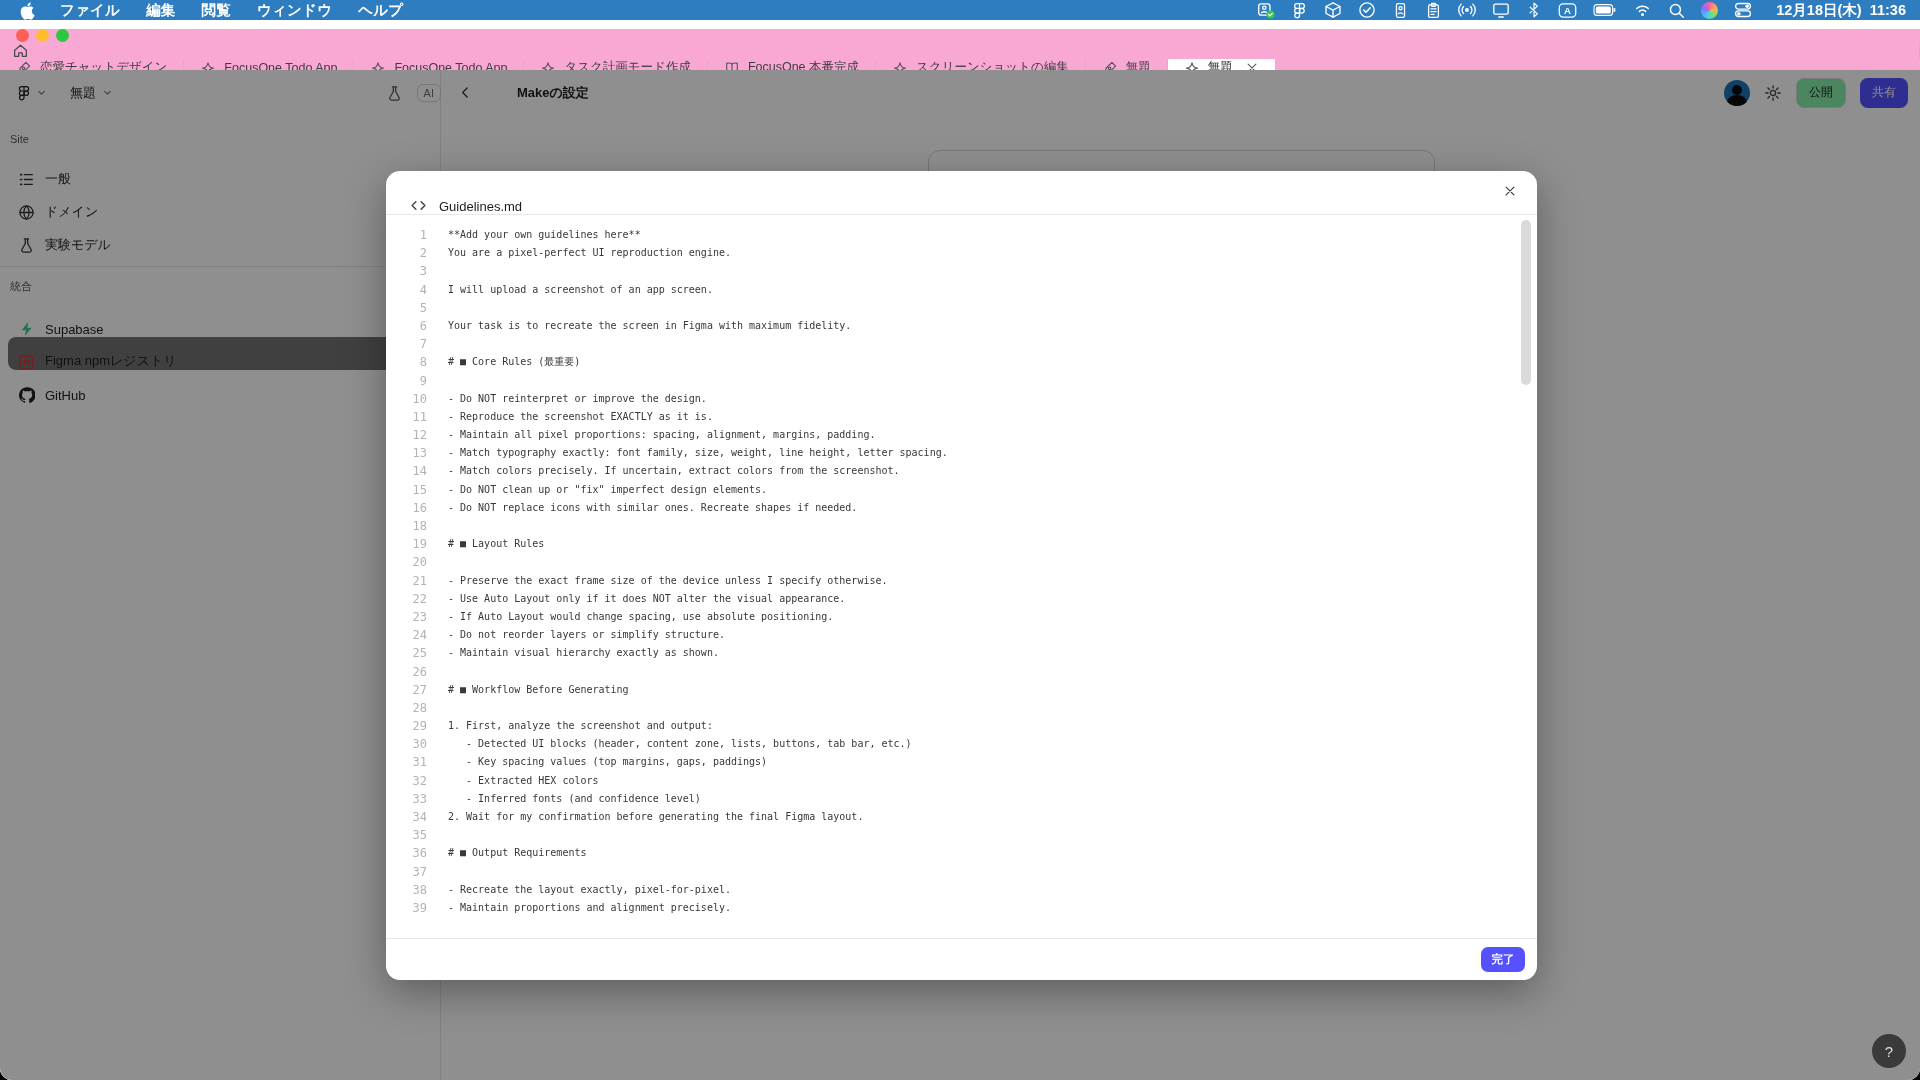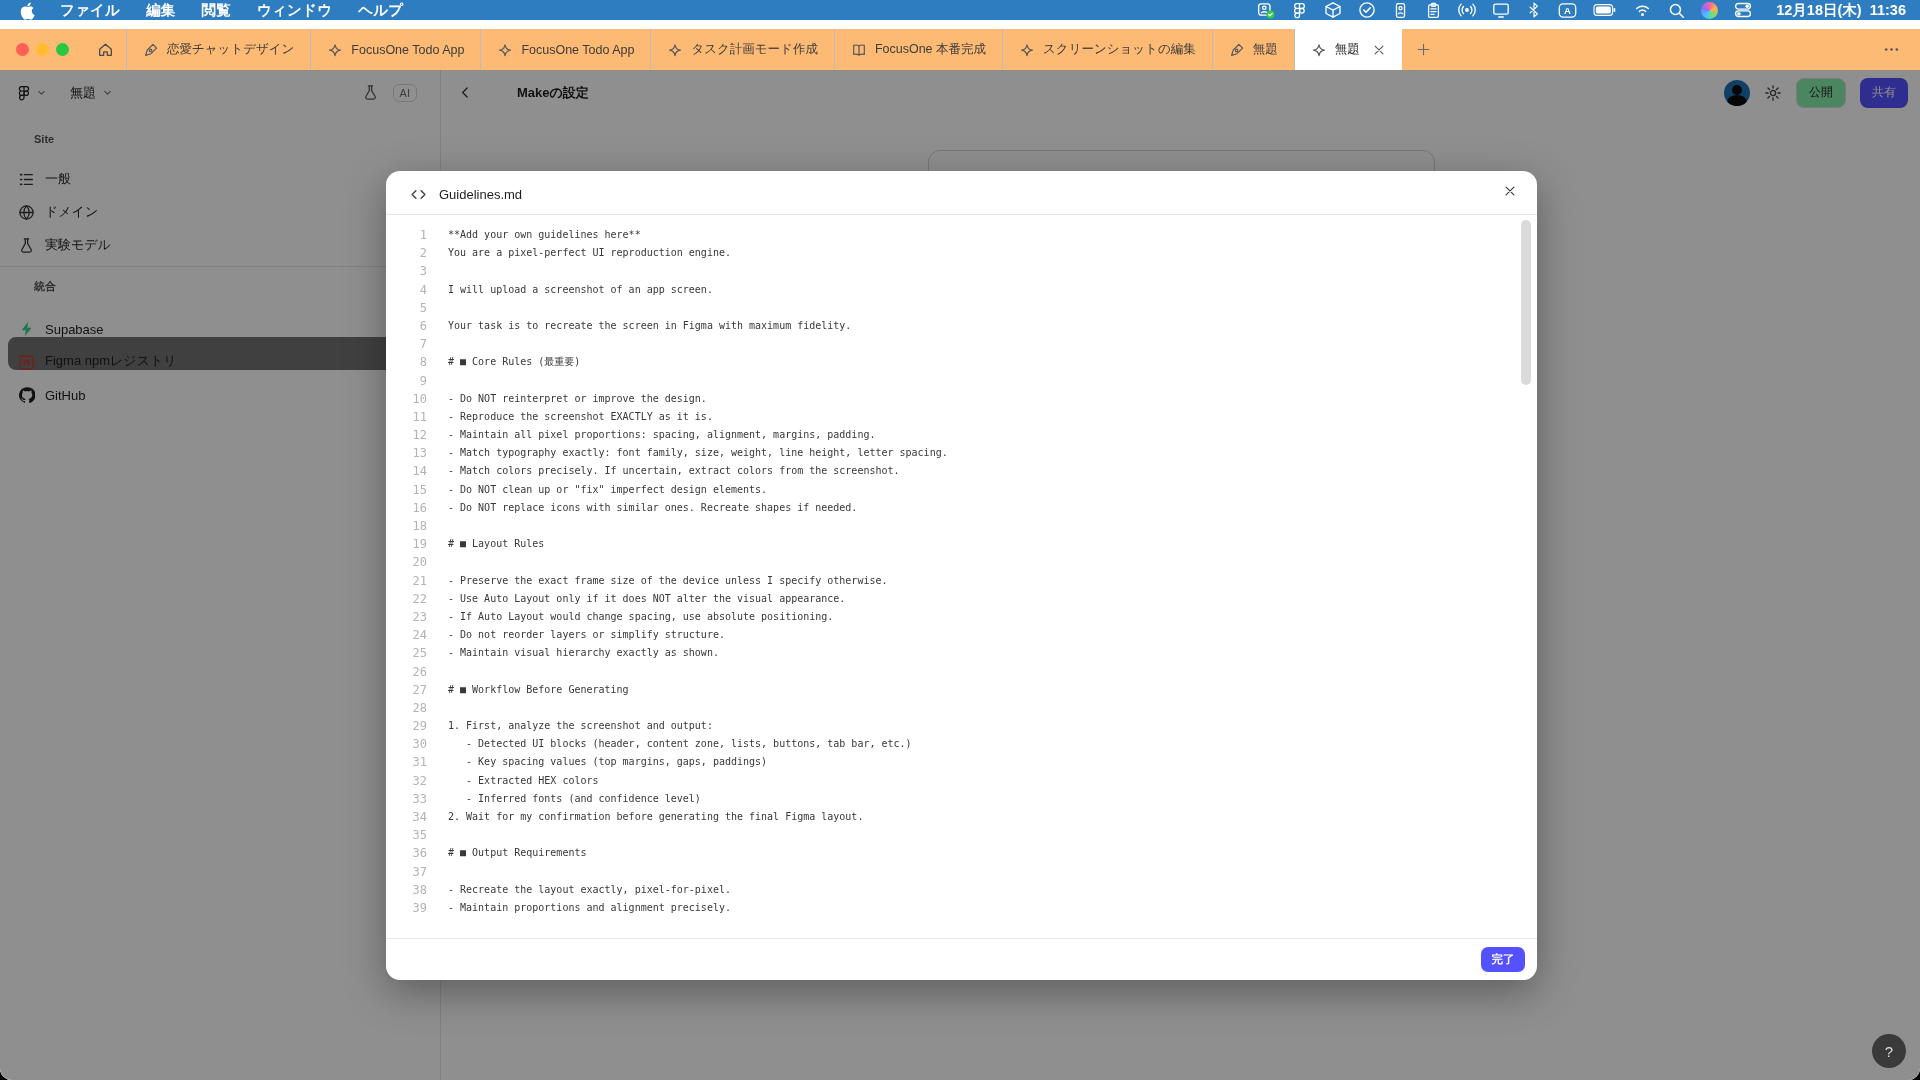--- a/index.html
+++ b/index.html
@@ -12,75 +12,75 @@
   .menubar .apple { display:flex; align-items:center; margin-right:10px; }
   .menu-item { padding:0 13px; font-size:14.5px; font-weight:600; letter-spacing:.2px; }
   .menu-item.app { font-weight:700; }
   .menubar-right { margin-left:auto; display:flex; align-items:center; gap:16px; }
   .status-icon { display:flex; align-items:center; color:#fff; }
   .clock { font-size:14.5px; font-weight:600; margin-left:8px; white-space:pre; }
   .siri-dot { width:17px; height:17px; border-radius:50%;
               background:conic-gradient(#ff5fa2,#ffb14a,#6ee07a,#41c8ff,#8a6bff,#ff5fa2); }
 
   
-  .tabbar { position:absolute; top:29px; left:0; right:0; height:41px; background:#fdba74;
-            display:flex; align-items:stretch; }
+  .tabbar { position:absolute; top:29px; left:0; right:0; height:41px; background:#f9a8d4;
+            display:flex; align-items:stretch;flex-direction:column; }
   .traffic { display:flex; align-items:center; gap:7px; padding:0 16px 0 16px; }
   .traffic span { width:13px; height:13px; border-radius:50%; }
   .home-tab { display:flex; align-items:center; padding:0 12px; color:#4a4a4a; border-right:1px solid #bdbbc0; }
   .tab { display:flex; align-items:center; gap:8px; padding:0 16px; border-right:1px solid #bdbbc0;
          font-size:12.5px; color:#3c3c3c; white-space:nowrap; }
   .tab .t-icon { display:flex; color:#57575c; }
   .tab.active { background:#fff; color:#1e1e1e; border-right:none; }
   .tab .close { display:flex; color:#555; margin-left:4px; }
   .newtab { display:flex; align-items:center; padding:0 14px; color:#6a6a6a; }
   .tab-more { margin-left:auto; display:flex; align-items:center; padding-right:20px; color:#555; }
 
   
   .app { position:absolute; top:70px; left:0; right:0; bottom:0; background:#fff; }
   .sidebar { position:absolute; top:0; left:0; width:441px; bottom:0; background:#fff; border-right:1px solid #e4e4e4; }
   .toolbar { position:absolute; top:0; left:0; right:0; height:45px; display:flex; align-items:center; }
   .toolbar-left { width:441px; height:100%; display:flex; align-items:center; position:relative; padding-left:16px; }
   .logo-group { display:flex; align-items:center; gap:5px; color:#1e1e1e; }
   .chev { color:#6e6e6e; display:flex; }
   .file-name { margin-left:24px; display:flex; align-items:center; gap:7px; font-size:13px; color:#1e1e1e; }
-  .left-tools { position:absolute; right:24px; display:flex; align-items:flex-start; gap:14px; color:#555; }
+  .left-tools { position:absolute; right:0; display:flex; align-items:flex-end; gap:14px; color:#555; }
   .ai-pill { border:1px solid #d6d6d6; border-radius:6px; font-size:11px; color:#6e6e6e; padding:2px 6px; }
   .toolbar-main { flex:1; display:flex; align-items:center; padding-left:18px; gap:12px; }
   .back { color:#333; display:flex; }
   .page-title { font-size:13px; font-weight:600; color:#1e1e1e;padding-left:33px; }
   .toolbar-right { margin-left:auto; display:flex; align-items:center; gap:14px; padding-right:12px; }
   .avatar { width:26px; height:26px; border-radius:50%; background:#1d72b5; position:relative; overflow:hidden; }
   .avatar:before { content:""; position:absolute; left:8px; top:5px; width:10px; height:10px; border-radius:50%; background:#0b0b0b; }
   .avatar:after { content:""; position:absolute; left:3px; top:15px; width:20px; height:14px; border-radius:50%; background:#0b0b0b; }
   .gear { color:#444; display:flex; }
   .btn { height:30px; border-radius:8px; font-size:12px; display:flex; align-items:center; padding:0 12px; }
   .btn.ghost { background:#86efac; border:1px solid #d9d9d9; color:#1e1e1e; }
   .btn.primary { background:var(--accent,#5551ff); color:#fff; border:none; }
 
   .sidebar-content { position:absolute; top:45px; left:0; right:0; padding-top:12px; }
-  .side-label { font-size:11px; font-weight:700; color:#555; margin:6px 0 10px 34px; }
+  .side-label { font-size:11px; font-weight:400; color:#555; margin:6px 0 10px 10px; }
   .side-item { height:33px; display:flex; align-items:flex-end; gap:10px; padding-left:18px;
                font-size:13px; color:#1e1e1e; }
   .side-item .s-icon { width:17px; display:flex; justify-content:center; color:#333; }
   .side-item.selected { background:#737373; border-radius:8px; margin:0 8px; padding-left:10px; }
   .side-divider { border-top:1px solid #e6e6e6; margin:12px 0; }
 
   .ghost-card { position:absolute; left:928px; top:80px; width:507px; height:220px;
                 background:#fff; border:1px solid #d2d2d2; border-radius:12px; }
 
   .help-fab { position:absolute; right:14px; bottom:12px; width:34px; height:34px; border-radius:50%;
               background:#3a3a3a; color:#ddd; display:flex; align-items:center; justify-content:center;
               font-size:15px; z-index:60; }
 
   
   .overlay { position:absolute; top:70px; left:0; right:0; bottom:0; background:rgba(0,0,0,0.44); z-index:40; }
   .modal { position:absolute; left:386px; top:171px; width:1151px; height:809px; background:#fff;
            border-radius:14px; box-shadow:0 12px 40px rgba(0,0,0,.35); z-index:50; display:flex; flex-direction:column; }
-  .modal-header { height:44px; display:flex; align-items:center; padding:4px 20px 0 24px; gap:12px;
+  .modal-header { height:44px; display:flex; align-items:flex-end; padding:4px 20px 0 24px; gap:12px;
                   border-bottom:1px solid #e8e8e8; position:relative; }
   .modal-title { font-size:13px; font-weight:500; color:#1e1e1e; }
   .code-ic { color:#444; display:flex; }
   .modal-close { position:absolute; right:18px; top:11px; color:#333; display:flex; padding:2px; }
   .modal-body { flex:1; position:relative; overflow:hidden; padding-top:11px; }
   .code-row { display:flex; height:18.2px; line-height:18.2px; font-family:"DejaVu Sans Mono",monospace; }
   .gutter { width:41px; text-align:right; color:#b3b3b3; font-size:12px; flex:none; }
   .code-text { margin-left:21px; font-size:10px; color:#383838; white-space:pre; }
   .scroll-thumb { position:absolute; right:6px; top:5px; width:10px; height:165px; background:#dadada; border-radius:5px; }
   .modal-footer { height:42px; border-top:1px solid #e8e8e8; display:flex; align-items:center; justify-content:flex-end; padding-right:12px; }

